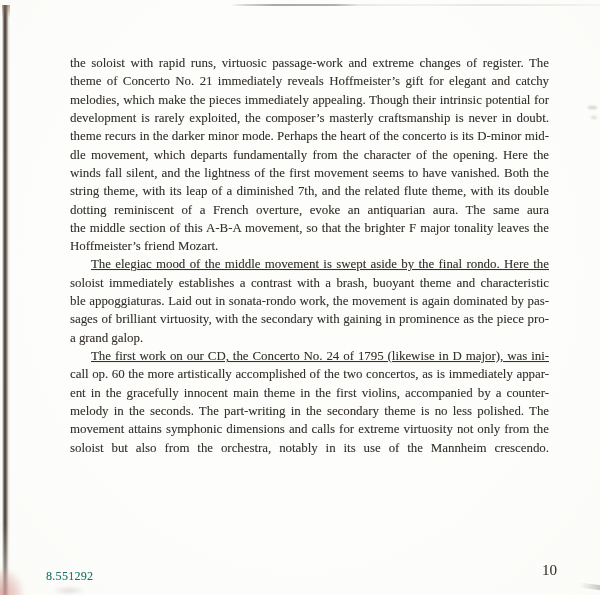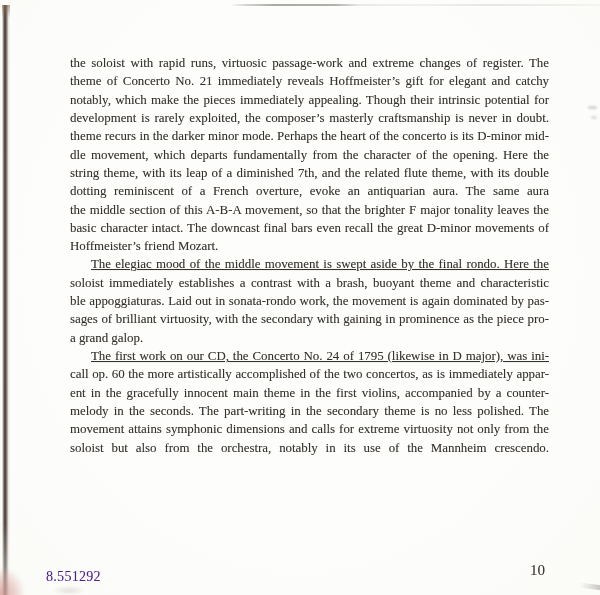--- a/index.html
+++ b/index.html
@@ -65,52 +65,52 @@
     text-shadow:0.2px 0.2px 0.35px rgba(90,84,76,0.35);
   }
   .line{
     height:18.32px;overflow:hidden;
     text-align:justify;text-align-last:justify;margin-left:24px;
   }
   .line.indent{text-indent:21px;text-decoration:underline;}
   .line.parend{text-align-last:left;}
   .footer-catalog{
     position:absolute;left:46px;top:569px;
-    font-size:14px;color:#4c1d95;letter-spacing:0.3px;
+    font-size:12px;color:#0f766e;letter-spacing:0.3px;
     text-shadow:0.2px 0.2px 0.35px rgba(90,84,76,0.3);
   }
   .footer-pagenum{
-    position:absolute;right:55px;top:562px;
+    position:absolute;right:43px;top:562px;
     font-size:15px;color:#3b372f;
     text-shadow:0.2px 0.2px 0.35px rgba(90,84,76,0.3);
   }
 </style>
 </head>
 <body>
 
 <div class="page-surface"></div>
 <div class="edge-line"></div>
 <div class="top-line"></div>
 <div class="pink-smudge"></div>
 <div class="gray-smudge"></div>
 <div class="corner-mark"></div>
 <div class="speck-a"></div>
 <div class="speck-b"></div>
 
 <div class="textcol">
   <div class="line">the soloist with rapid runs, virtuosic passage-work and extreme changes of register. The main</div>
   <div class="line">theme of Concerto No. 21 immediately reveals Hoffmeister’s gift for elegant and catchy</div>
-  <div class="line">notably, which make the pieces immediately appealing. Though their intrinsic potential for</div>
+  <div class="line">melodies, which make the pieces immediately appealing. Though their intrinsic potential for</div>
   <div class="line">development is rarely exploited, the composer’s masterly craftsmanship is never in doubt.</div>
   <div class="line">theme recurs in the darker minor mode. Perhaps the heart of the concerto is its D-minor mid-</div>
   <div class="line">dle movement, which departs fundamentally from the character of the opening. Here the</div>
+  <div class="line">winds fall silent, and the lightness of the first movement seems to have vanished. Both the</div>
   <div class="line">string theme, with its leap of a diminished 7th, and the related flute theme, with its double</div>
   <div class="line">dotting reminiscent of a French overture, evoke an antiquarian aura. The same aura dominates</div>
   <div class="line">the middle section of this A-B-A movement, so that the brighter F major tonality leaves the</div>
-  <div class="line">basic character intact. The downcast final bars even recall the great D-minor movements of</div>
   <div class="line parend">Hoffmeister’s friend Mozart.</div>
 
   <div class="line indent">The elegiac mood of the middle movement is swept aside by the final rondo. Here the</div>
   <div class="line">soloist immediately establishes a contrast with a brash, buoyant theme and characteristic dou-</div>
   <div class="line">ble appoggiaturas. Laid out in sonata-rondo work, the movement is again dominated by pas-</div>
   <div class="line">sages of brilliant virtuosity, with the secondary with gaining in prominence as the piece pro-</div>
   <div class="line parend">a grand galop.</div>
 
   <div class="line indent">The first work on our CD, the Concerto No. 24 of 1795 (likewise in D major), was ini-</div>
   <div class="line">call op. 60 the more artistically accomplished of the two concertos, as is immediately appar-</div>

